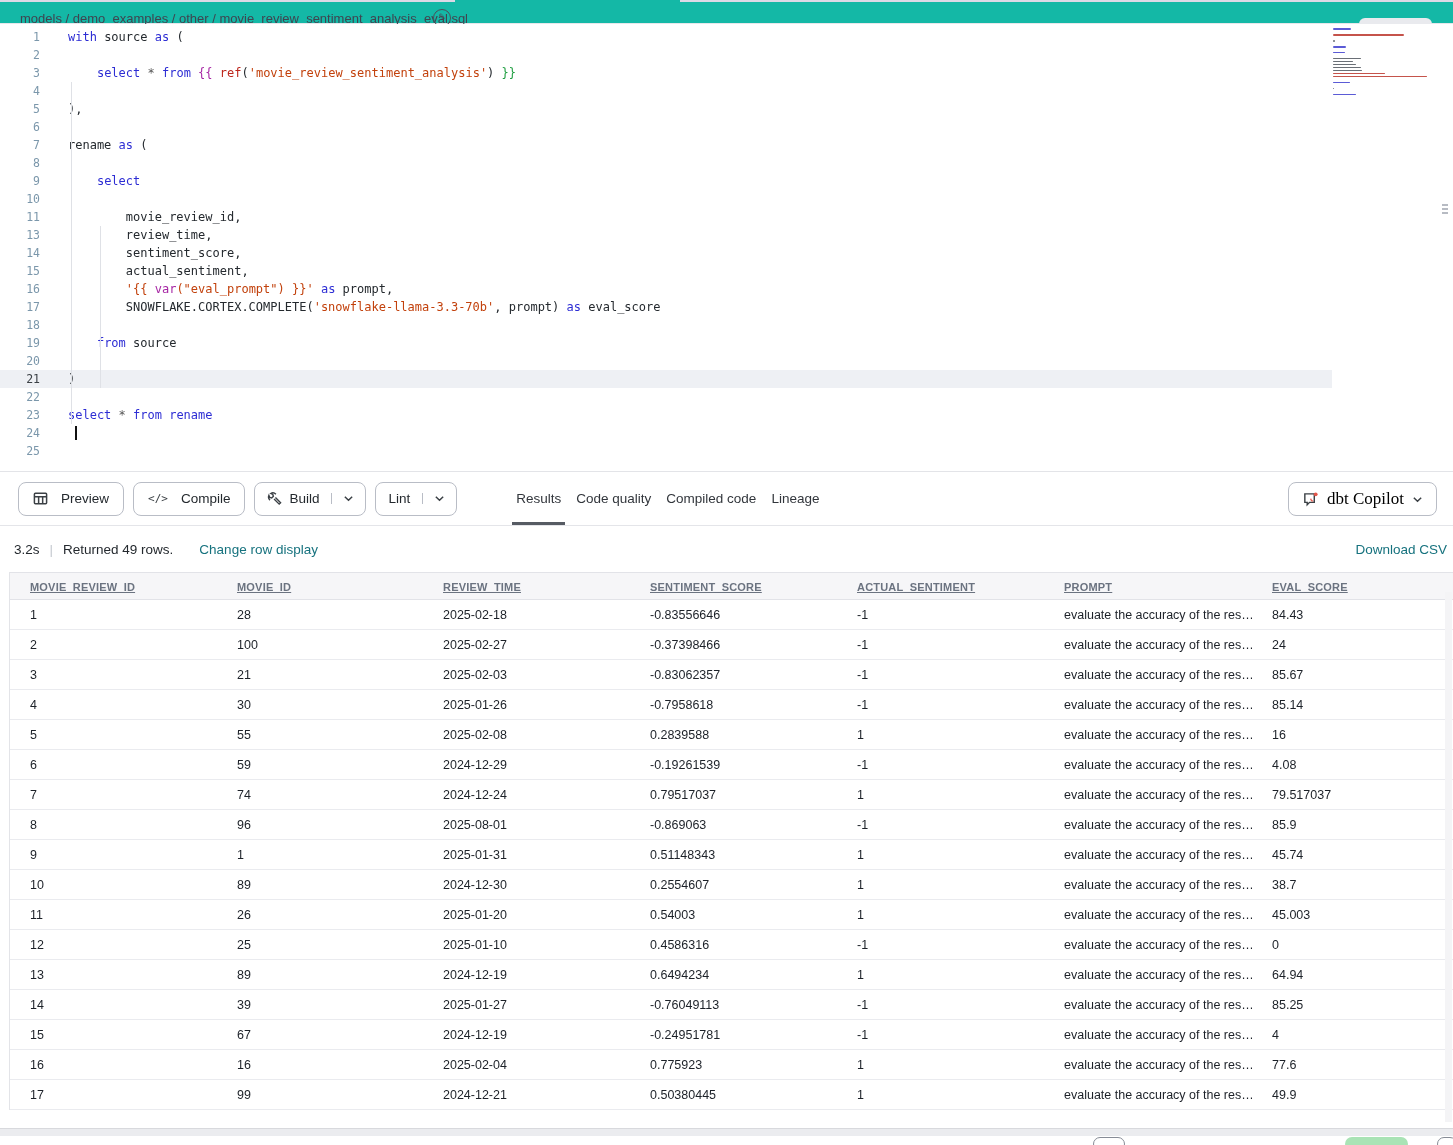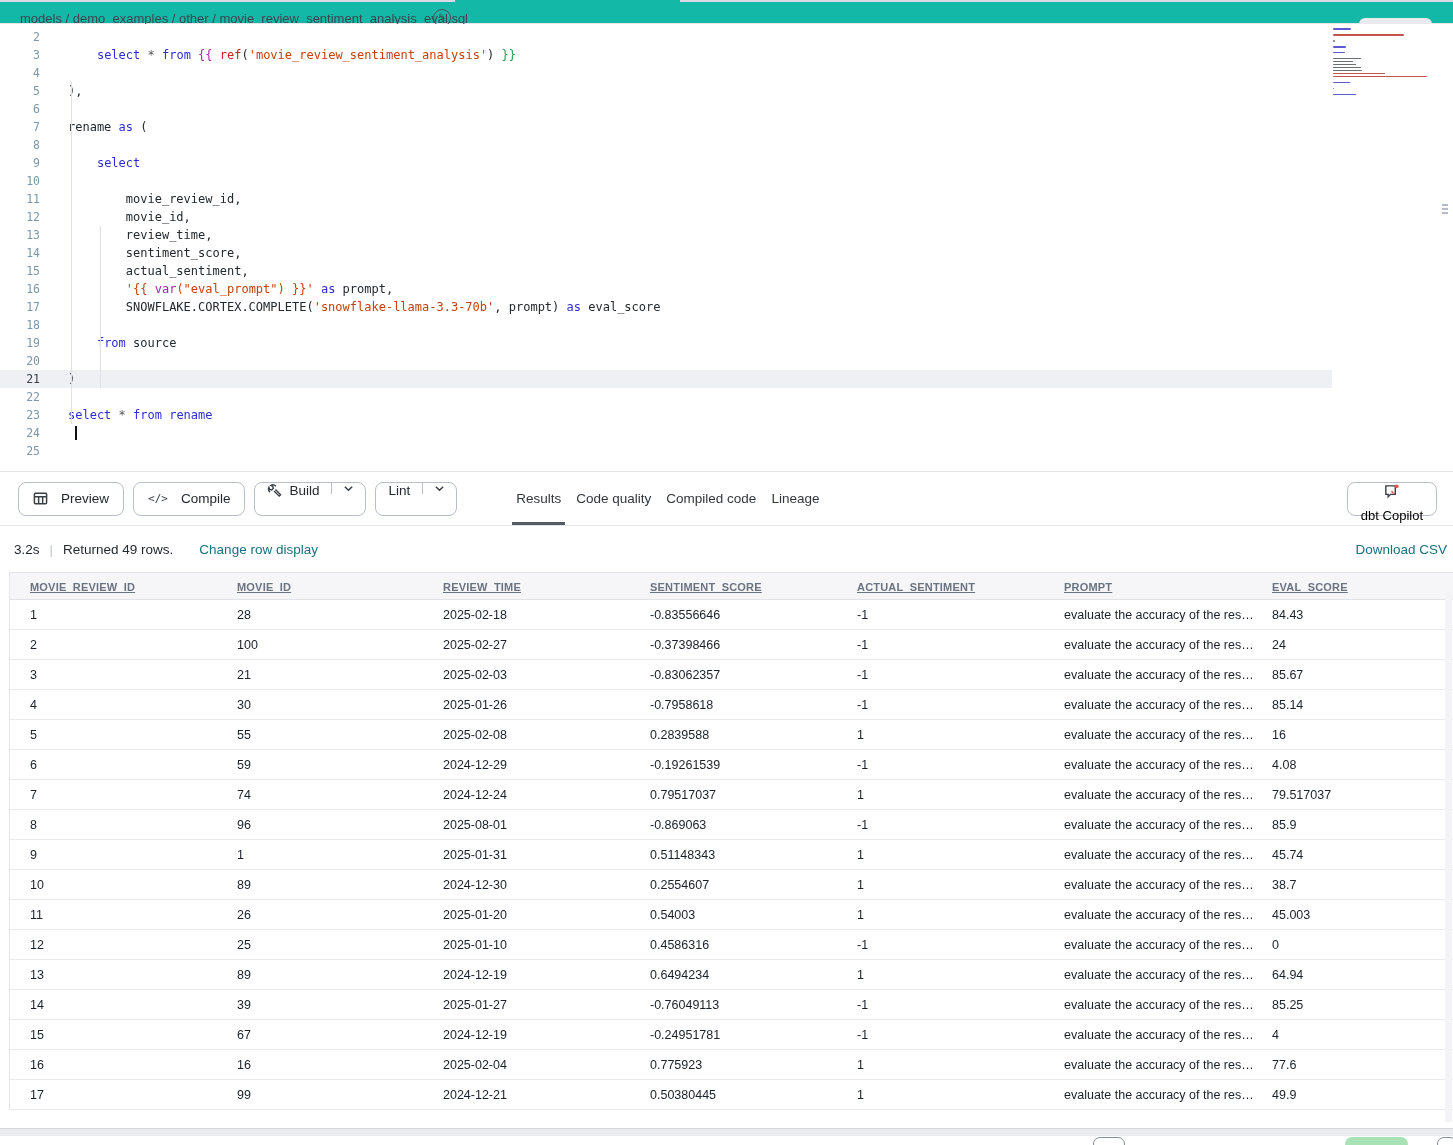--- a/index.html
+++ b/index.html
@@ -42,31 +42,31 @@
   .ed-scroll { position:absolute; right:2px; top:0; width:8px; height:447px; }
   .ed-marks { position:absolute; right:3px; top:180px; }
   .ed-marks i { display:block; width:6px; height:1.5px; background:#b7bbc3; margin-bottom:2.5px; }
 
   
   .toolbar { position:relative; height:55px; border-top:1px solid #e3e4e8; border-bottom:1px solid #e4e5e9;
     display:flex; align-items:center; padding-left:18px; background:#fff; }
   .btn { display:flex; align-items:center; gap:13px; height:34px; padding:0 14px;
     border:1px solid #b9bdc6; border-radius:8px; background:#fff; font-size:13.5px; color:#24292e;
     font-family:inherit; margin-right:9px; }
-  .btn-split { display:flex; align-items:flex-start; height:34px; border:1px solid #b9bdc6;
+  .btn-split { display:flex; align-items:center; height:34px; border:1px solid #b9bdc6;
     border-radius:8px; background:#fff; margin-right:9px; overflow:hidden; }
   .btn-split .main { display:flex; align-items:center; gap:7px; padding:0 12px; font-size:13.5px; }
   .btn-split .arrow { display:flex; align-items:center; padding:0 11px; border-left:1px solid #b9bdc6; }
   .icn { display:inline-flex; align-items:center; }
   .code-glyph { font-family:"DejaVu Sans Mono", monospace; font-size:11px; color:#3b4045; }
   .tabs { display:flex; gap:15px; margin-left:50px; height:100%; align-items:center; }
   .tab { position:relative; font-size:13.5px; color:#32363c; height:100%; display:flex; align-items:center; cursor:default; }
   .tab.active::after { content:""; position:absolute; left:-4px; right:-4px; bottom:0; height:3px; background:#565b63; }
   .copilot { position:absolute; right:16px; top:10px; height:34px; display:flex; align-items:center; gap:8px;
-    padding:0 13px; border:1px solid #b9bdc6; border-radius:8px; background:#fff; font-size:13px; font-family:Liberation Sans, sans-serif;flex-direction:column; }
+    padding:0 13px; border:1px solid #b9bdc6; border-radius:8px; background:#fff; font-size:17px; font-family:Liberation Serif, serif; }
 
   
   .statusbar { position:relative; height:46px; display:flex; align-items:center; padding-left:14px; font-size:13.5px; }
   .statusbar .sep { color:#c4c8cf; margin:0 10px; }
   .link { color:#16727e; cursor:pointer; }
   .statusbar .change { margin-left:26px; }
   .statusbar .dl { position:absolute; right:6px; }
 
   
   .rtable { margin-left:9px; border-left:1px solid #e3e4e8; }
@@ -104,31 +104,31 @@
           <path d="M5 2v4h6V2"></path>
           <rect x="5" y="9" width="6" height="5"></rect>
       </svg>
     </span>
     <span>Save</span>
   </button>
 </div>
 
 <div class="editor">
   <div class="code-lines" id="codeLines">
+      <div class="cl"><span class="ln">1</span><span class="tok-kw">with </span><span class="tok-id">source </span><span class="tok-kw">as </span><span class="tok-pn">(</span></div>
       <div class="cl"><span class="ln">2</span></div>
       <div class="cl"><span class="ln">3</span><span class="tok-id">    </span><span class="tok-kw">select </span><span class="tok-op">*</span><span class="tok-id"> </span><span class="tok-kw">from </span><span class="tok-jj">{{ </span><span class="tok-fn">ref</span><span class="tok-pn">(</span><span class="tok-str">'movie_review_sentiment_analysis'</span><span class="tok-pn">)</span><span class="tok-grn"> }}</span></div>
       <div class="cl"><span class="ln">4</span></div>
       <div class="cl"><span class="ln">5</span><span class="tok-pn">),</span></div>
       <div class="cl"><span class="ln">6</span></div>
       <div class="cl"><span class="ln">7</span><span class="tok-id">rename </span><span class="tok-kw">as </span><span class="tok-pn">(</span></div>
       <div class="cl"><span class="ln">8</span></div>
       <div class="cl"><span class="ln">9</span><span class="tok-id">    </span><span class="tok-kw">select</span></div>
       <div class="cl"><span class="ln">10</span></div>
       <div class="cl"><span class="ln">11</span><span class="tok-id">        movie_review_id,</span></div>
-      <div class="cl"><span class="ln">12</span><span class="tok-id">        movie_id,</span></div>
       <div class="cl"><span class="ln">13</span><span class="tok-id">        review_time,</span></div>
       <div class="cl"><span class="ln">14</span><span class="tok-id">        sentiment_score,</span></div>
       <div class="cl"><span class="ln">15</span><span class="tok-id">        actual_sentiment,</span></div>
       <div class="cl"><span class="ln">16</span><span class="tok-id">        </span><span class="tok-str">'{{ </span><span class="tok-jj">var</span><span class="tok-str">("eval_prompt") }}'</span><span class="tok-id"> </span><span class="tok-kw">as </span><span class="tok-id">prompt,</span></div>
       <div class="cl"><span class="ln">17</span><span class="tok-id">        SNOWFLAKE.CORTEX.COMPLETE</span><span class="tok-pn">(</span><span class="tok-str">'snowflake-llama-3.3-70b'</span><span class="tok-id">, prompt</span><span class="tok-pn">)</span><span class="tok-id"> </span><span class="tok-kw">as </span><span class="tok-id">eval_score</span></div>
       <div class="cl"><span class="ln">18</span></div>
       <div class="cl"><span class="ln">19</span><span class="tok-id">    </span><span class="tok-kw">from </span><span class="tok-id">source</span></div>
       <div class="cl"><span class="ln">20</span></div>
       <div class="cl hl"><span class="ln">21</span><span class="tok-pn">)</span></div>
       <div class="cl"><span class="ln">22</span></div>

